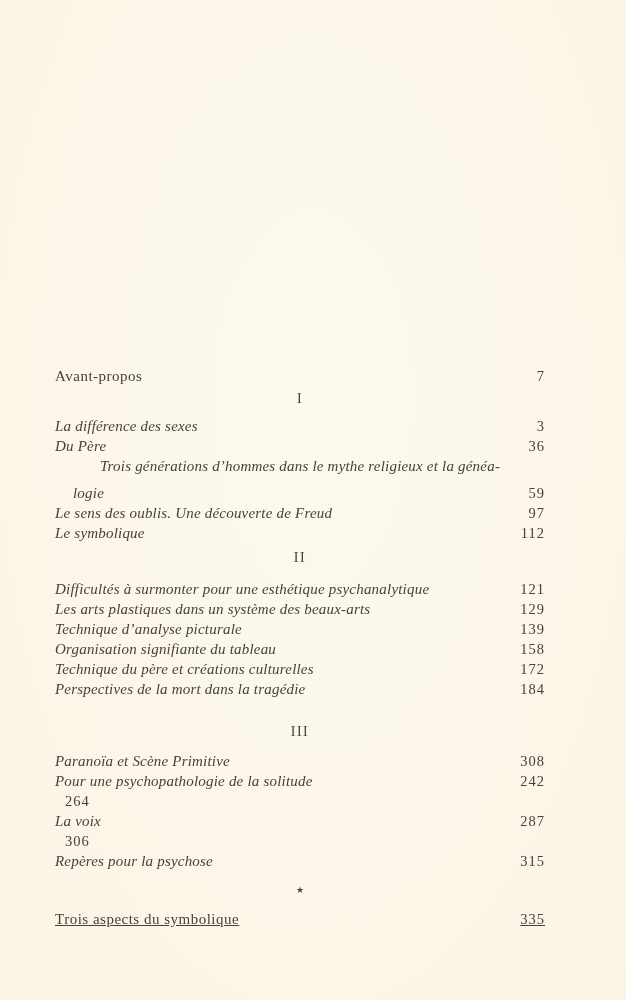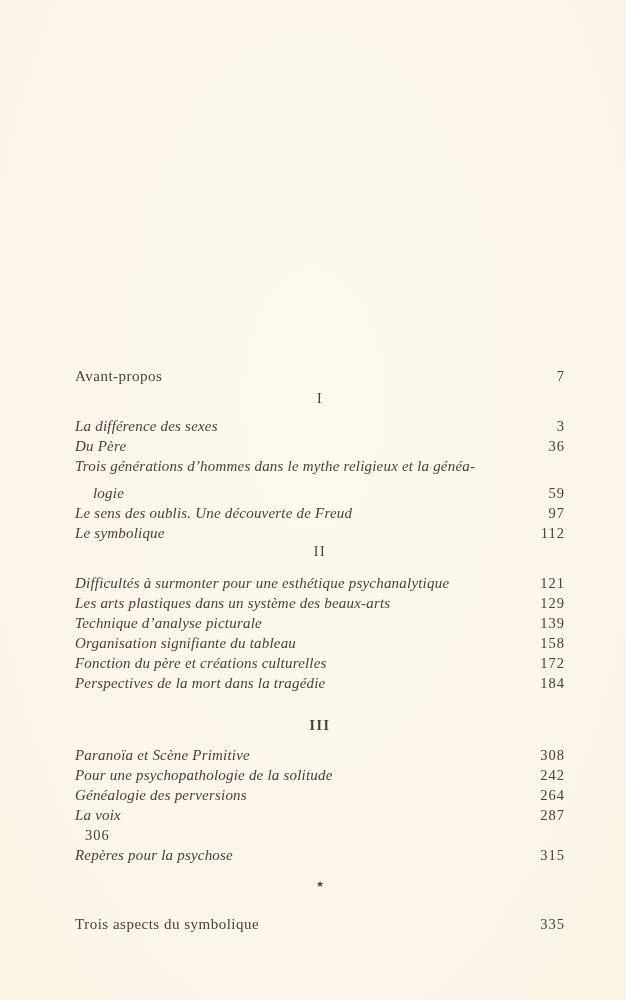--- a/index.html
+++ b/index.html
@@ -15,21 +15,21 @@
     overflow: hidden;
   }
   .page {
     position: relative;
     width: 626px;
     height: 1000px;
     background: radial-gradient(ellipse at 50% 40%, #fdf9ee 0%, #fbf6e8 70%, #faf4e4 100%);
   }
   .content {
     position: absolute;
-    left: 75px;
+    left: 55px;
     top: 0;
     width: 490px; 
   }
   .row {
     display: flex;
     justify-content: space-between;
     align-items: baseline;
     line-height: 20px;
     font-size: 15px;
   }
@@ -52,43 +52,44 @@
   .heading {
     text-align: center;
     font-size: 14px;
     letter-spacing: 1.5px;
     line-height: 18px;
   }
   .preface { margin-top: 366px; }
   .preface .title { letter-spacing: 0.5px; }
   .h1 { margin-top: 4px; }
   .sec1 { margin-top: 8px; }
-  .h2 { }
+  .h2 { margin-top: 6px; }
   .sec2 { margin-top: 12px; }
-  .h3 { margin-top: 24px; font-weight: bold; }
+  .h3 { margin-top: 24px; }
   .sec3 { margin-top: 10px; }
   .wrap-line1 {
     line-height: 20px;
     font-size: 15px;
     font-style: italic;
     letter-spacing: 0.2px;
+    text-align: center;
   }
   .cont {
     padding-left: 18px;
     margin-top: 7px;
   }
   .star {
     margin-top: 12px;
     text-align: center;
     font-size: 9px;
     line-height: 14px;
     font-family: "DejaVu Sans", sans-serif;
     color: #4c463d;
   }
-  .closing { margin-top: 23px; }
+  .closing { margin-top: 12px; text-decoration: underline; }
   .closing .title { letter-spacing: 0.5px; }
 </style>
 </head>
 <body>
 
 <div class="page">
   <div class="content">
 
     <div class="row preface">
       <span class="title">Avant-propos</span>
@@ -136,42 +137,41 @@
       </div>
       <div class="row it">
         <span class="title">Technique d’analyse picturale</span>
         <span class="num">139</span>
       </div>
       <div class="row it">
         <span class="title">Organisation signifiante du tableau</span>
         <span class="num">158</span>
       </div>
       <div class="row it">
-        <span class="title">Fonction du père et créations culturelles</span>
+        <span class="title">Technique du père et créations culturelles</span>
         <span class="num">172</span>
       </div>
       <div class="row it">
         <span class="title">Perspectives de la mort dans la tragédie</span>
         <span class="num">184</span>
       </div>
     </div>
 
     <div class="heading h3">III</div>
 
     <div class="sec3">
       <div class="row it">
         <span class="title">Paranoïa et Scène Primitive</span>
         <span class="num">308</span>
       </div>
       <div class="row it">
         <span class="title">Pour une psychopathologie de la solitude</span>
         <span class="num">242</span>
       </div>
       <div class="row it">
-        <span class="title">Généalogie des perversions</span>
         <span class="num">264</span>
       </div>
       <div class="row it">
         <span class="title">La voix</span>
         <span class="num">287</span>
       </div>
       <div class="row it">
         <span class="num">306</span>
       </div>
       <div class="row it">

